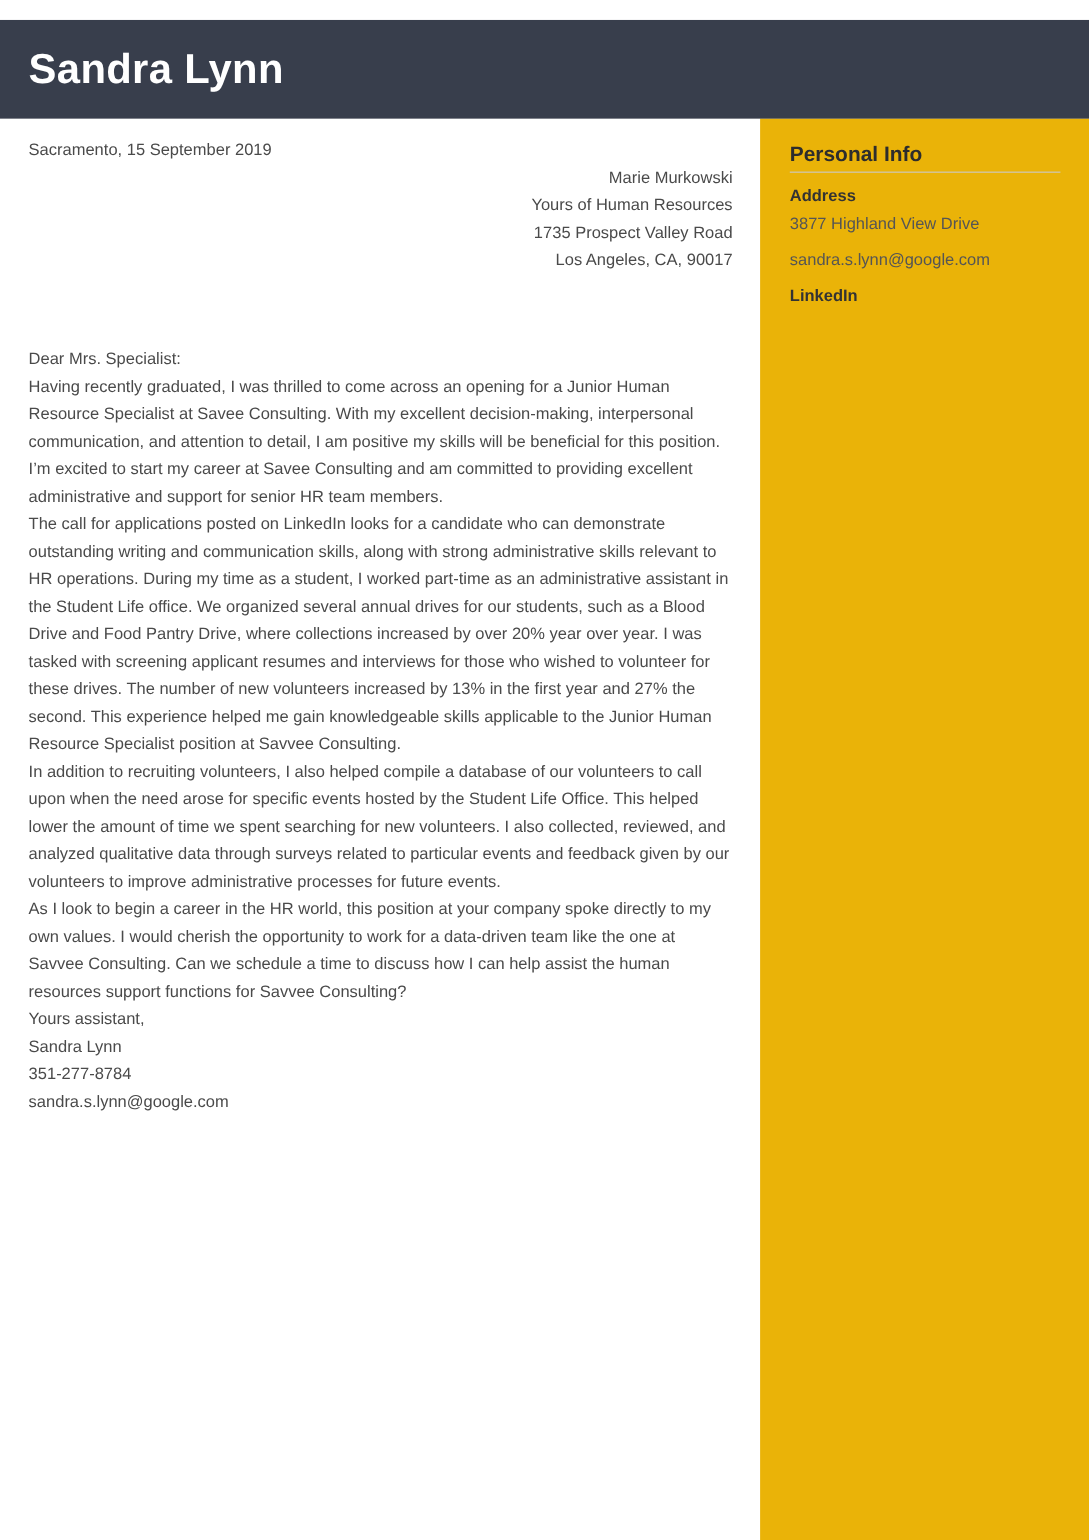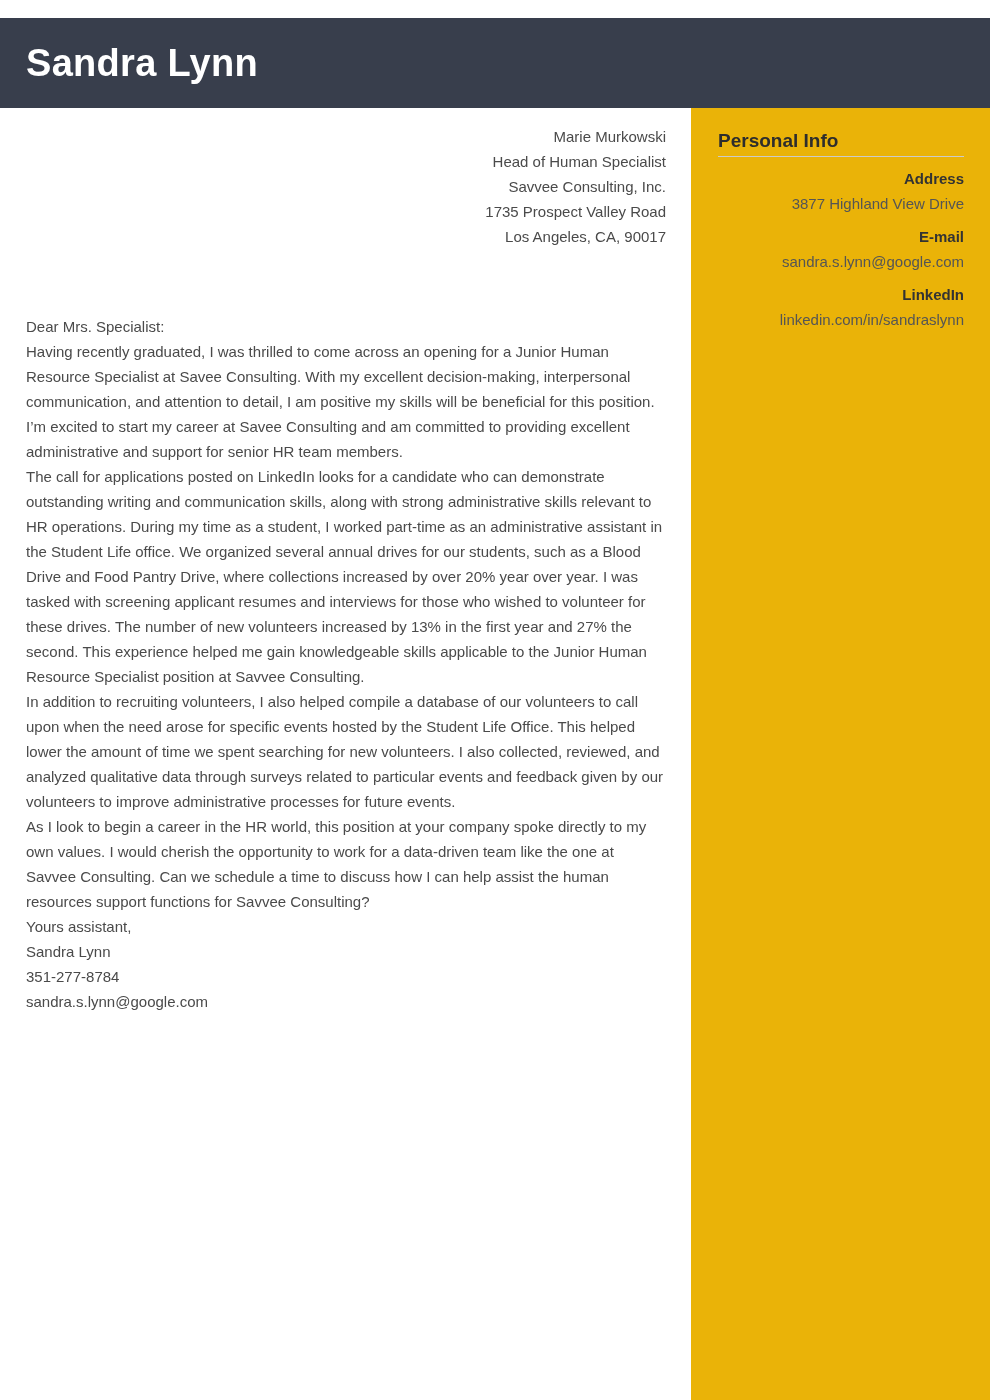--- a/index.html
+++ b/index.html
@@ -66,21 +66,21 @@
     font-size: 19px;
     line-height: 23px;
     font-weight: bold;
     color: #2D2D2D;
   }
   .divider {
     border-top: 1px solid #CBCBCB;
     height: 0;
     margin: 0 0 9px 0;
   }
-  .info-group { margin-bottom: 8px; text-align: right; }
+  .info-group { margin-bottom: 8px; }
   .info-label {
     font-size: 15px;
     line-height: 25px;
     font-weight: bold;
     color: #333333;
   }
   .info-value {
     font-size: 15px;
     line-height: 25px;
     color: #555555;
@@ -91,25 +91,25 @@
 
 <div class="page">
 
   <header class="header">
     <h1>Sandra Lynn</h1>
   </header>
 
   <div class="content">
 
     <main class="letter">
+      <p class="date">Sacramento, 15 September 2019</p>
 
       <div class="recipient">
         <p>Marie Murkowski</p>
-        <p>Head of Human Specialist</p>
-        <p>Savvee Consulting, Inc.</p>
+        <p>Yours of Human Resources</p>
         <p>1735 Prospect Valley Road</p>
         <p>Los Angeles, CA, 90017</p>
       </div>
 
       <p class="salutation">Dear Mrs. Specialist:</p>
 
       <p class="para">Having recently graduated, I was thrilled to come across an opening for a Junior Human Resource Specialist at Savee Consulting. With my excellent decision-making, interpersonal communication, and attention to detail, I am positive my skills will be beneficial for this position. I’m excited to start my career at Savee Consulting and am committed to providing excellent administrative and support for senior HR team members.</p>
       <p class="para">The call for applications posted on LinkedIn looks for a candidate who can demonstrate outstanding writing and communication skills, along with strong administrative skills relevant to HR operations. During my time as a student, I worked part-time as an administrative assistant in the Student Life office. We organized several annual drives for our students, such as a Blood Drive and Food Pantry Drive, where collections increased by over 20% year over year. I was tasked with screening applicant resumes and interviews for those who wished to volunteer for these drives. The number of new volunteers increased by 13% in the first year and 27% the second. This experience helped me gain knowledgeable skills applicable to the Junior Human Resource Specialist position at Savvee Consulting.</p>
       <p class="para">In addition to recruiting volunteers, I also helped compile a database of our volunteers to call upon when the need arose for specific events hosted by the Student Life Office. This helped lower the amount of time we spent searching for new volunteers. I also collected, reviewed, and analyzed qualitative data through surveys related to particular events and feedback given by our volunteers to improve administrative processes for future events.</p>
       <p class="para">As I look to begin a career in the HR world, this position at your company spoke directly to my own values. I would cherish the opportunity to work for a data-driven team like the one at Savvee Consulting. Can we schedule a time to discuss how I can help assist the human resources support functions for Savvee Consulting?</p>
@@ -126,24 +126,22 @@
     <aside class="sidebar">
       <h2>Personal Info</h2>
       <div class="divider"></div>
 
       <div class="info-group">
         <div class="info-label">Address</div>
         <div class="info-value">3877 Highland View Drive</div>
       </div>
 
       <div class="info-group">
-        <div class="info-label">E-mail</div>
         <div class="info-value">sandra.s.lynn@google.com</div>
       </div>
 
       <div class="info-group">
         <div class="info-label">LinkedIn</div>
-        <div class="info-value">linkedin.com/in/sandraslynn</div>
       </div>
     </aside>
 
   </div>
 </div>
 
 </body></html>

